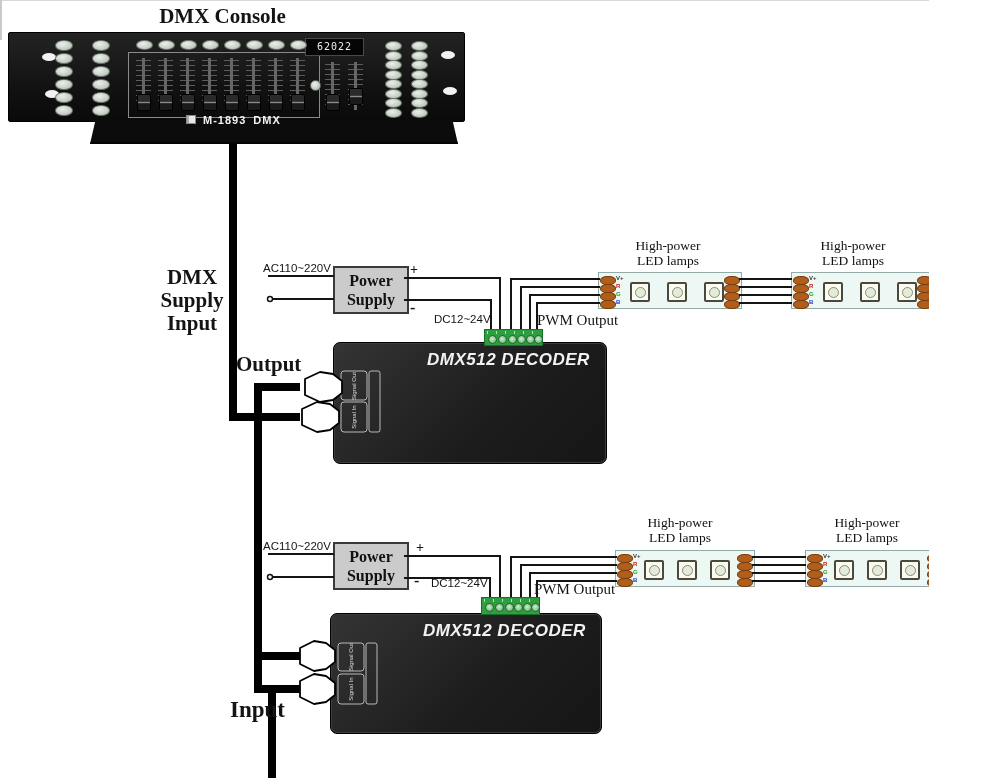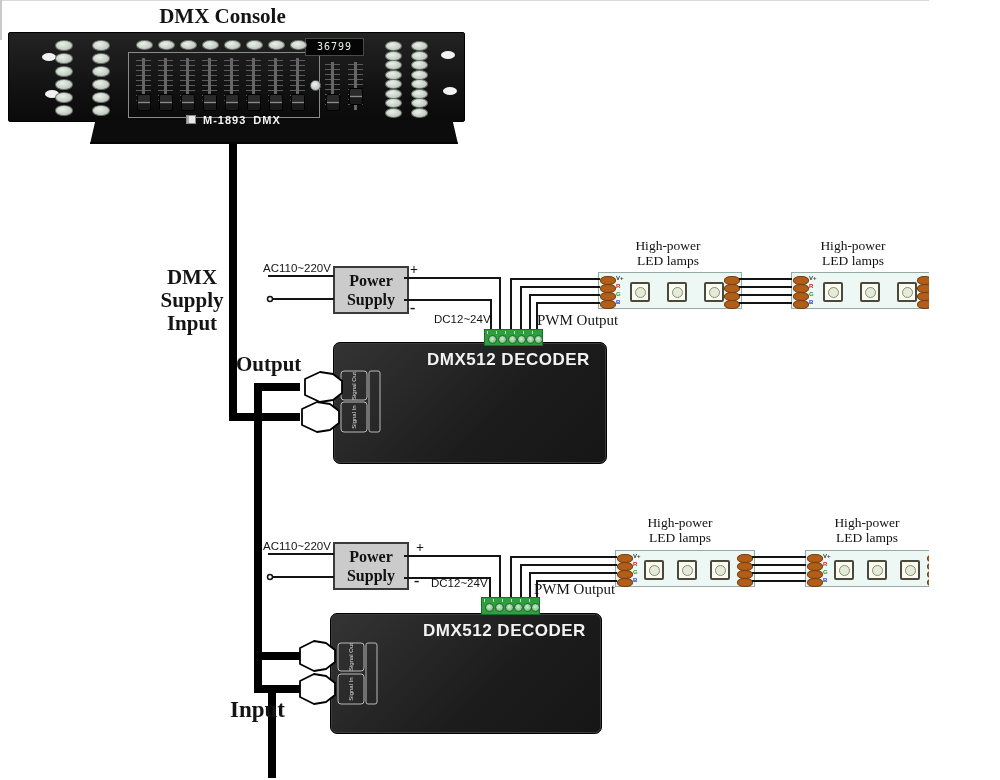--- a/index.html
+++ b/index.html
@@ -34,21 +34,21 @@
   .logoicon{width:10px;height:9px;background:#e8e8e8;border-radius:1px;
      box-shadow:inset 0 0 0 1px #888, inset 3px 0 0 #aaa;}
   .roundbtn{position:absolute;left:302px;top:48px;width:9px;height:9px;border-radius:50%;
      background:radial-gradient(circle at 40% 35%,#eef3ee,#a8b2a8);border:1px solid #666;}
   
   .ps{position:absolute;width:72px;height:44px;background:#cbcbcb;border:2px solid #3a3a3a;z-index:2;
       display:flex;flex-direction:column;align-items:center;justify-content:center;
       font-family:"Liberation Serif",serif;font-weight:bold;font-size:16px;line-height:19px;color:#111;}
   .decoder{position:absolute;background:linear-gradient(135deg,#343434,#1c1c1c 60%,#161616);
       border:1px solid #000;border-radius:7px;z-index:1;box-shadow:inset 0 0 0 1px #3c3c3c;}
-  .dectitle{position:absolute;color:#f2f2f2;font-weight:bold;font-size:17px;
+  .dectitle{position:absolute;color:#f2f2f2;font-style:italic;font-weight:bold;font-size:17px;
       letter-spacing:.5px;white-space:nowrap;}
   .tblock{position:absolute;width:57px;background:#2f9e3f;border:1px solid #15702a;z-index:4;}
   .tstrip{position:absolute;left:2px;top:1px;right:2px;height:3px;
       background:repeating-linear-gradient(90deg,#dff0de 0 1px,transparent 1px 9px);opacity:.8;}
   .screw{position:absolute;top:5px;width:7px;height:7px;border-radius:50%;
       background:radial-gradient(circle at 45% 40%,#cfeccd,#5ca86a);border:1px solid #1d6b2d;}
   .strip{position:absolute;height:35px;background:#edf8f4;border:1px solid #93aba7;z-index:1;}
   .pad{position:absolute;width:14px;height:7px;background:#b15e1b;border:1px solid #7a3d0e;border-radius:45%;}
   .pinletters{position:absolute;left:17px;top:1px;display:flex;flex-direction:column;z-index:2;}
   .pinletters span{font-size:6px;line-height:8px;font-weight:bold;font-family:"Liberation Sans",sans-serif;}
@@ -70,21 +70,21 @@
   <div class="lbl serifB" style="left:150px;top:4px;width:145px;text-align:center;font-size:21px;">DMX Console</div>
 
   <div id="console">
     <div class="panel"></div>
     <div class="base"></div>
     <div class="earhole" style="left:34px;top:21px;"></div>
     <div class="earhole" style="left:37px;top:58px;"></div>
     <div class="earhole" style="left:433px;top:19px;"></div>
     <div class="earhole" style="left:435px;top:55px;"></div>
     <div class="bank"></div>
-    <div class="display">36799</div>
+    <div class="display">62022</div>
     <div class="roundbtn"></div>
     <div class="logo">
       <span class="logoicon"></span>
       <span>M-1893</span>
       <span>DMX</span>
     </div>
     <div id="widgets">
         <div class="obtn" style="left:47px;top:7.5px;"></div>
         <div class="obtn" style="left:47px;top:20.5px;"></div>
         <div class="obtn" style="left:47px;top:33.5px;"></div>

